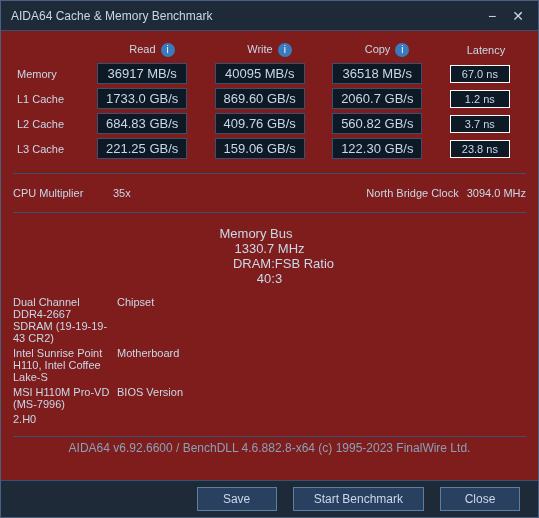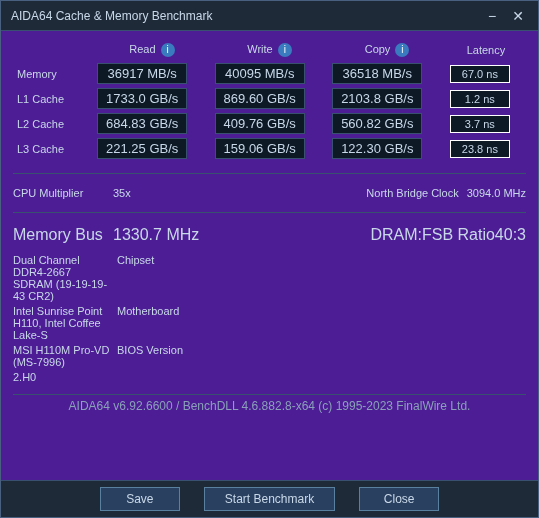--- a/index.html
+++ b/index.html
@@ -9,21 +9,21 @@
       background: #c0c0c0;
       display: flex;
       justify-content: center;
       align-items: center;
       width: 539px;
       height: 518px;
     }
     .window {
       width: 539px;
       height: 518px;
-      background: #4c1d95;
+      background: #7f1d1d;
       border: 1px solid #4a6080;
       display: flex;
       flex-direction: column;
       color: #c8d8e8;
     }
     .titlebar {
       background: #1e2a38;
       border-bottom: 1px solid #3a5070;
       padding: 6px 10px;
       display: flex;
@@ -144,25 +144,25 @@
       text-align: center;
       font-size: 12px;
       color: #8aa0b8;
       padding: 4px 0 2px 0;
       border-top: 1px solid #3a5070;
       margin-top: 2px;
     }
 
     .bottom-bar {
       display: flex;
-      padding: 6px 28px;
-      gap: 24px;
+      padding: 6px 18px;
+      gap: 16px;
       background: #1e2a38;
       border-top: 1px solid #3a5070;
-      justify-content: center;
+      justify-content: flex-end;
     }
     .btn {
       background: #2a4060;
       border: 1px solid #5a80a0;
       color: #c8d8e8;
       padding: 4px 20px;
       cursor: pointer;
       font-size: 12px;
       min-width: 80px;
       text-align: center;
@@ -216,21 +216,21 @@
       <td class="label">Memory</td>
       <td class="value-cell"><span class="value-box">36917 MB/s</span></td>
       <td class="value-cell"><span class="value-box">40095 MB/s</span></td>
       <td class="value-cell"><span class="value-box">36518 MB/s</span></td>
       <td class="value-cell"><span class="latency-box">67.0 ns</span></td>
     </tr>
           <tr>
       <td class="label">L1 Cache</td>
       <td class="value-cell"><span class="value-box">1733.0 GB/s</span></td>
       <td class="value-cell"><span class="value-box">869.60 GB/s</span></td>
-      <td class="value-cell"><span class="value-box">2103.8 GB/s</span></td>
+      <td class="value-cell"><span class="value-box">2060.7 GB/s</span></td>
       <td class="value-cell"><span class="latency-box">1.2 ns</span></td>
     </tr>
           <tr>
       <td class="label">L2 Cache</td>
       <td class="value-cell"><span class="value-box">684.83 GB/s</span></td>
       <td class="value-cell"><span class="value-box">409.76 GB/s</span></td>
       <td class="value-cell"><span class="value-box">560.82 GB/s</span></td>
       <td class="value-cell"><span class="latency-box">3.7 ns</span></td>
     </tr>
           <tr>
@@ -248,21 +248,21 @@
 
     <div style="display:flex; align-items:center; font-size:11px; padding: 1px 0;">
       <span style="width:100px; flex-shrink:0; color:#c8d8e8;">CPU Multiplier</span>
       <span style="color:#c8d8e8; flex:1;">35x</span>
       <span style="color:#c8d8e8; margin-right:8px;">North Bridge Clock</span>
       <span style="color:#c8d8e8;">3094.0 MHz</span>
     </div>
 
     <hr class="divider">
 
-    <div style="display:flex; align-items:center; font-size:16px; padding: 1px 0;">
+    <div style="display:flex; align-items:center; font-size:13px; padding: 1px 0; flex-direction: column;">
       <span style="width:100px; flex-shrink:0; color:#c8d8e8;">Memory Bus</span>
       <span style="color:#c8d8e8; flex:1;">1330.7 MHz</span>
       <span style="color:#c8d8e8; margin-right:0;padding-left:28px;">DRAM:FSB Ratio</span>
       <span style="color:#c8d8e8;">40:3</span>
     </div>
 
     <div class="info-grid">
       <div class="info-value">Dual Channel DDR4-2667 SDRAM  (19-19-19-43 CR2)</div>
 
       <div class="info-label">Chipset</div>

